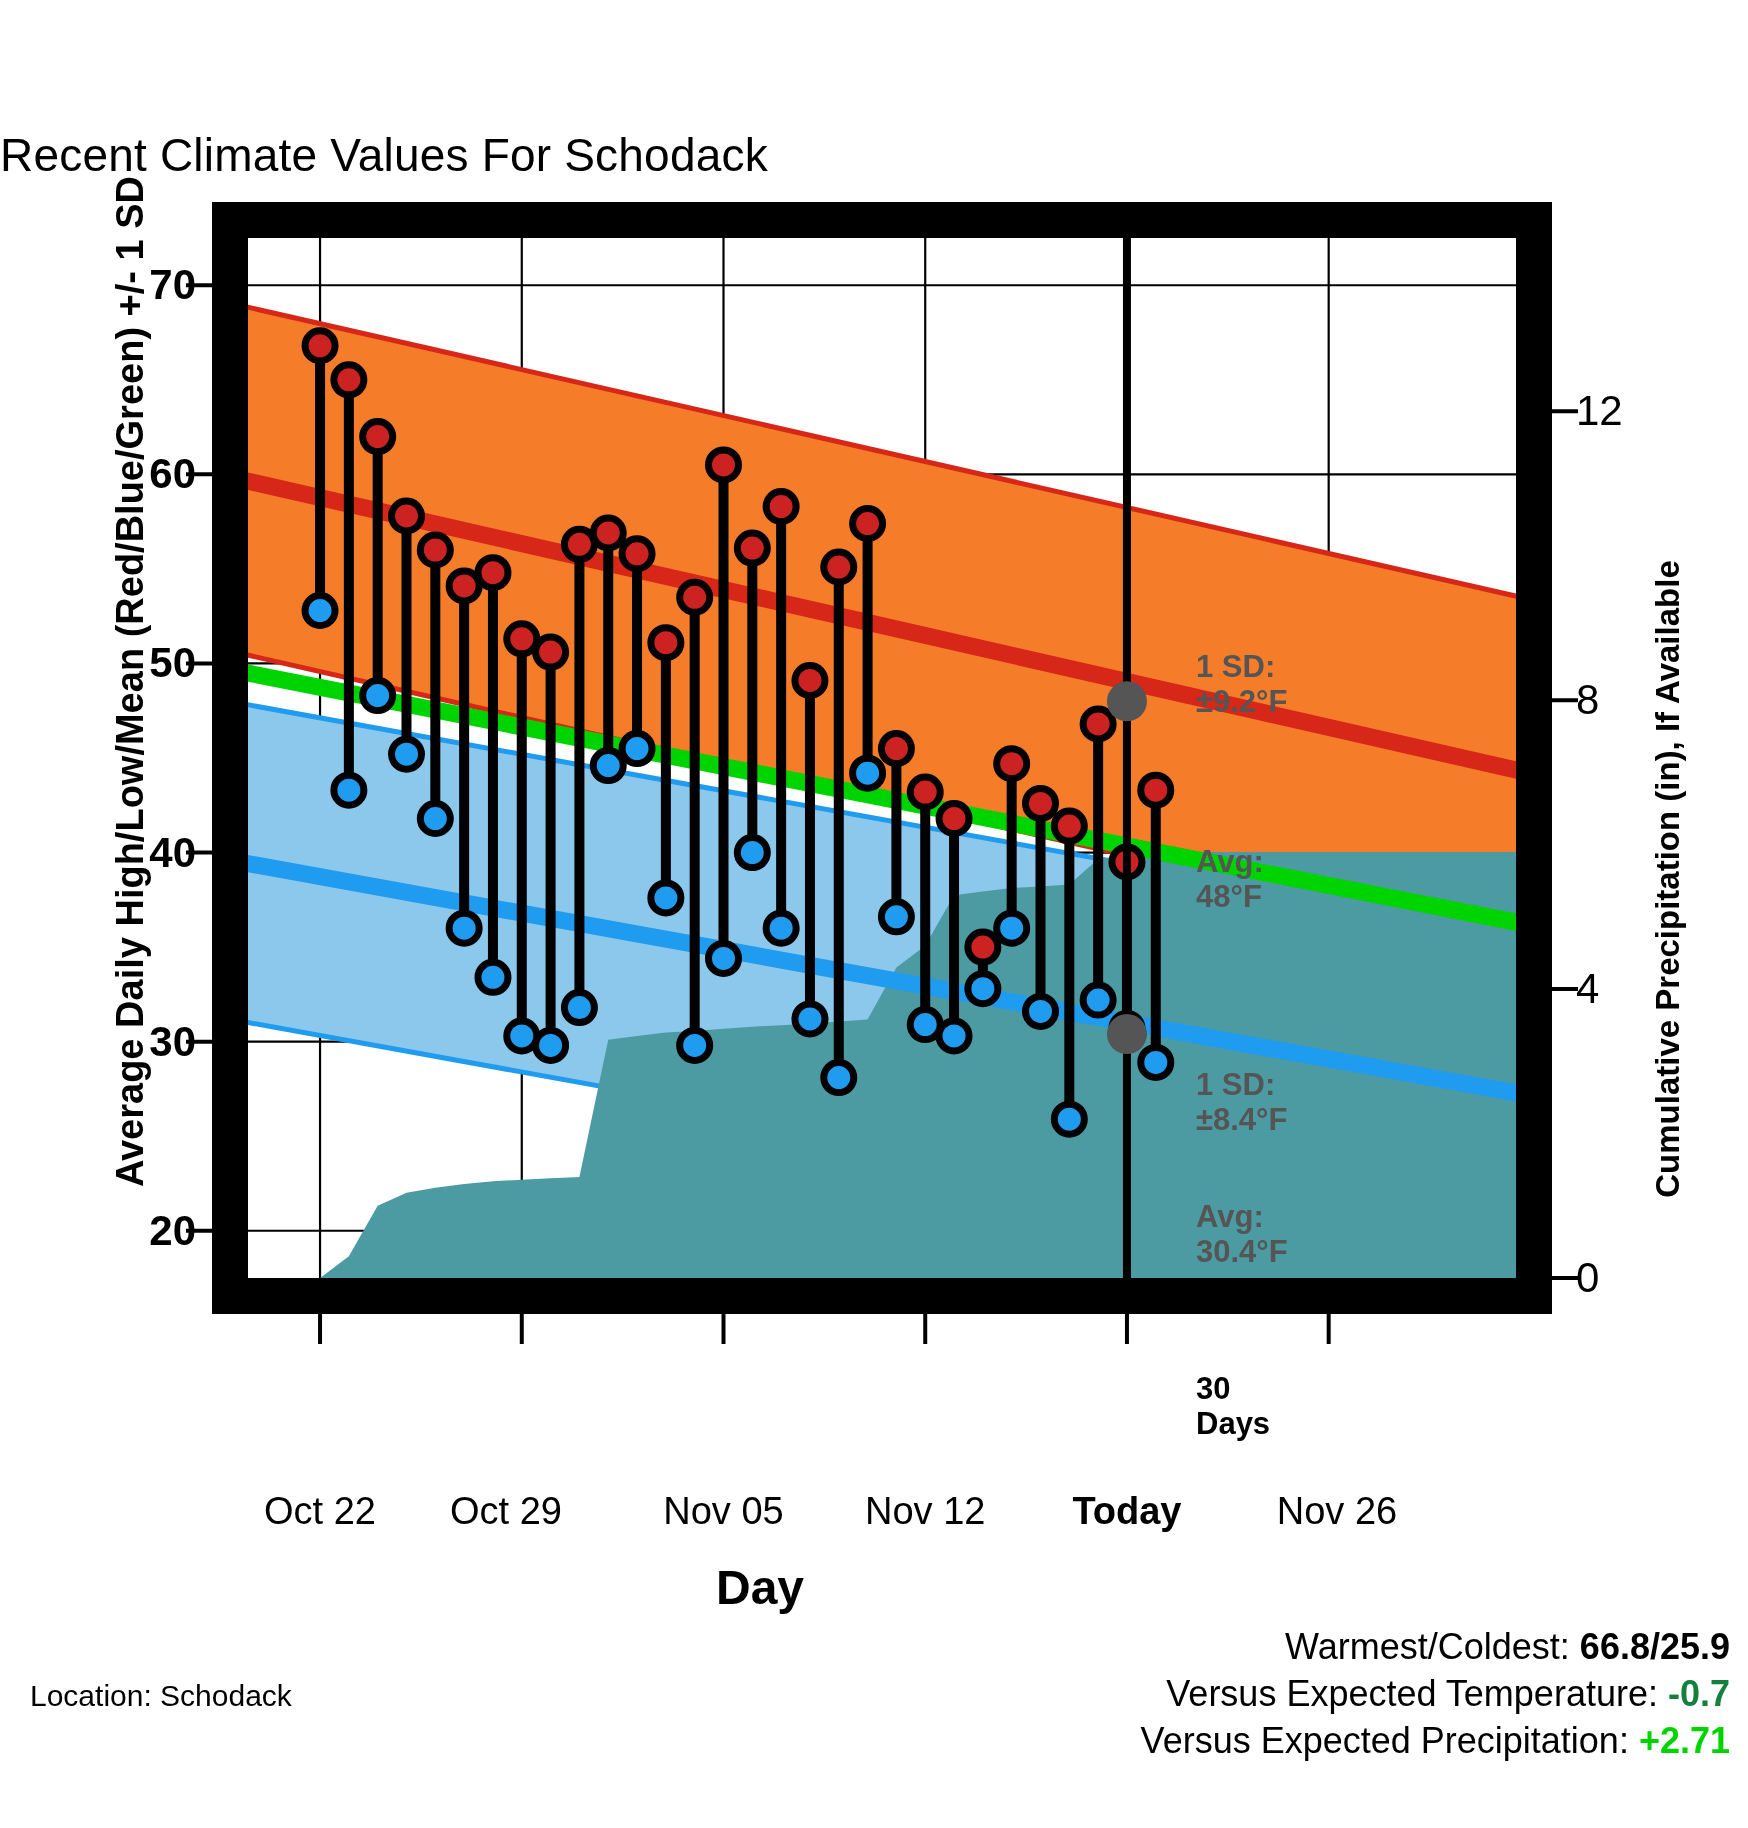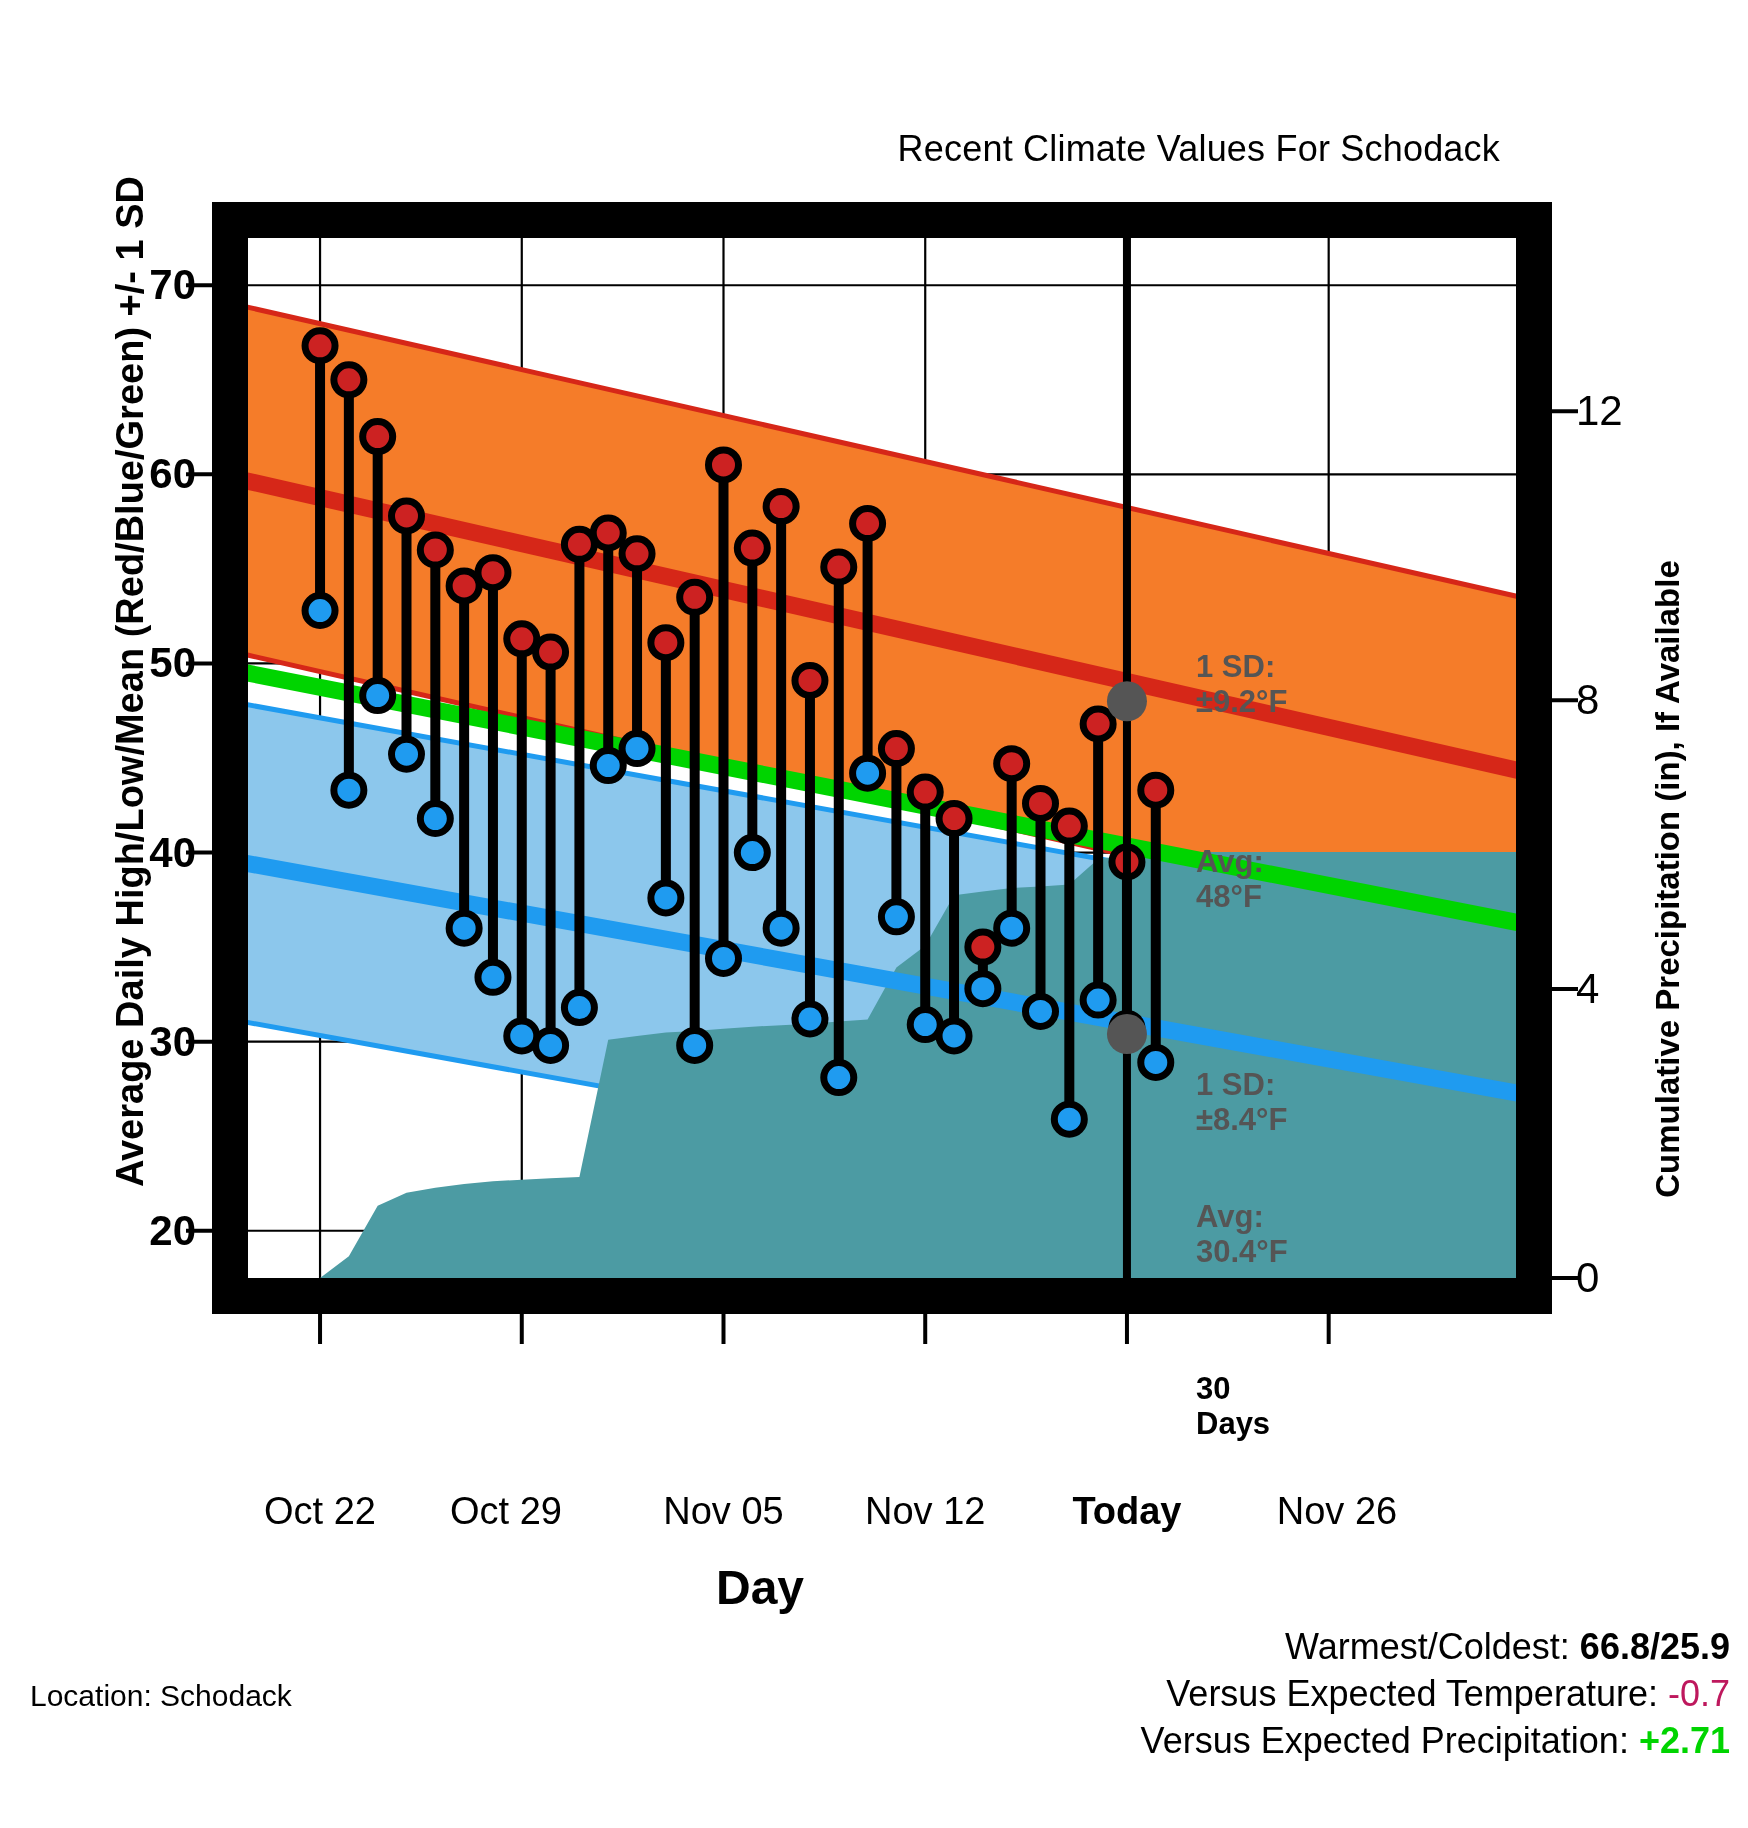--- a/index.html
+++ b/index.html
@@ -1,36 +1,36 @@
 <!DOCTYPE html>
 <html><head>
 <meta charset="utf-8">
 <style>
   html,body{margin:0;padding:0;background:#ffffff;}
   body{width:1748px;height:1828px;position:relative;
        font-family:"Liberation Sans","DejaVu Sans",sans-serif;color:#000;}
   .fig{position:absolute;inset:0;}
-  #chart-title{position:absolute;left:0;top:128px;width:1500px;text-align:right;
-     font-size:36px;letter-spacing:.2px;}
+  #chart-title{position:absolute;left:0;top:128px;width:1500px;text-align:left;
+     font-size:46px;letter-spacing:.2px;}
   #ylabel-left{position:absolute;left:-460px;top:660px;width:1180px;text-align:center;
      transform:rotate(-90deg);font-size:38px;font-weight:bold;}
   #ylabel-right{position:absolute;left:1078px;top:860px;width:1180px;text-align:center;
      transform:rotate(-90deg);font-size:33px;font-weight:bold;}
   #xlabel{position:absolute;left:245px;top:1560px;width:1030px;text-align:center;font-size:48px;font-weight:bold;}
   .ytick-l{position:absolute;right:0;transform:translateY(-50%);font-size:42px;font-weight:bold;text-align:right;}
   .ytick-r{position:absolute;left:0;transform:translateY(-50%);font-size:42px;text-align:left;}
   .xtick{position:absolute;transform:translateX(-50%);font-size:38px;white-space:nowrap;}
   .annot{position:absolute;font-size:31px;font-weight:bold;color:#555555;line-height:1.12;white-space:pre-line;}
   .annot-black{position:absolute;font-size:31px;font-weight:bold;color:#000;line-height:1.12;white-space:pre-line;}
   .foot{position:absolute;font-size:30px;line-height:1.34;white-space:pre-line;}
   #footer-left{left:30px;top:1636px;}
   #summary{position:absolute;right:18px;top:1624px;text-align:right;font-size:36px;line-height:1.30;}
   #summary .row{display:block;white-space:nowrap;}
   #summary b{font-weight:bold;}
-  .v-blue{color:#be185d;font-weight:normal;}
+  .v-blue{color:#15803d;font-weight:bold;}
   .v-green{color:#00d400;font-weight:bold;}
 </style>
 </head>
 <body>
 
 <div class="fig">
 
   <div id="chart-title">Recent Climate Values For Schodack</div>
 
   <div id="ylabel-left">Average Daily High/Low/Mean (Red/Blue/Green) +/- 1 SD</div>

